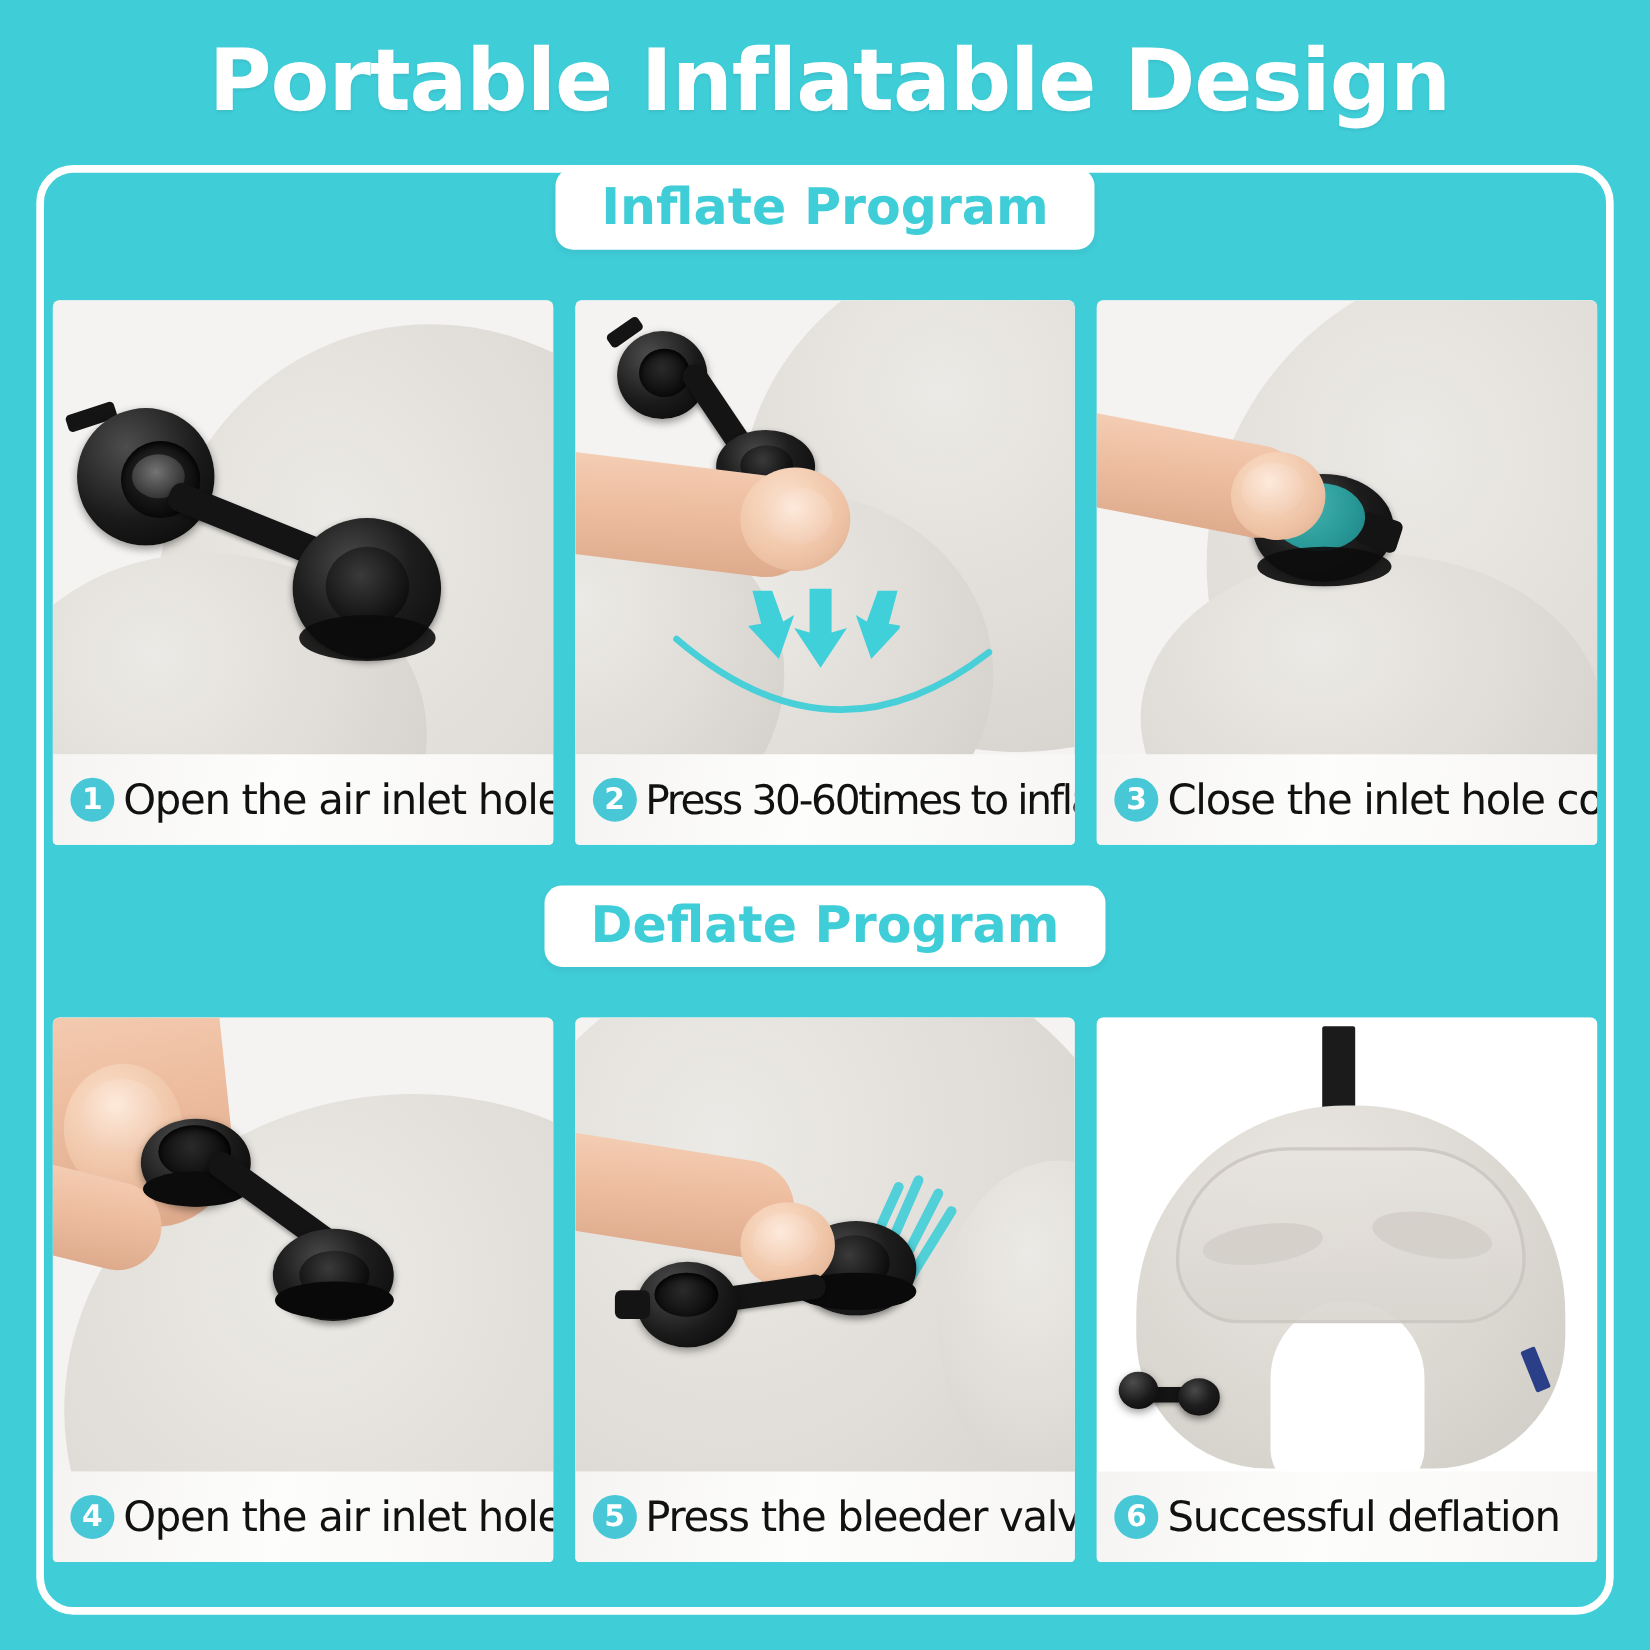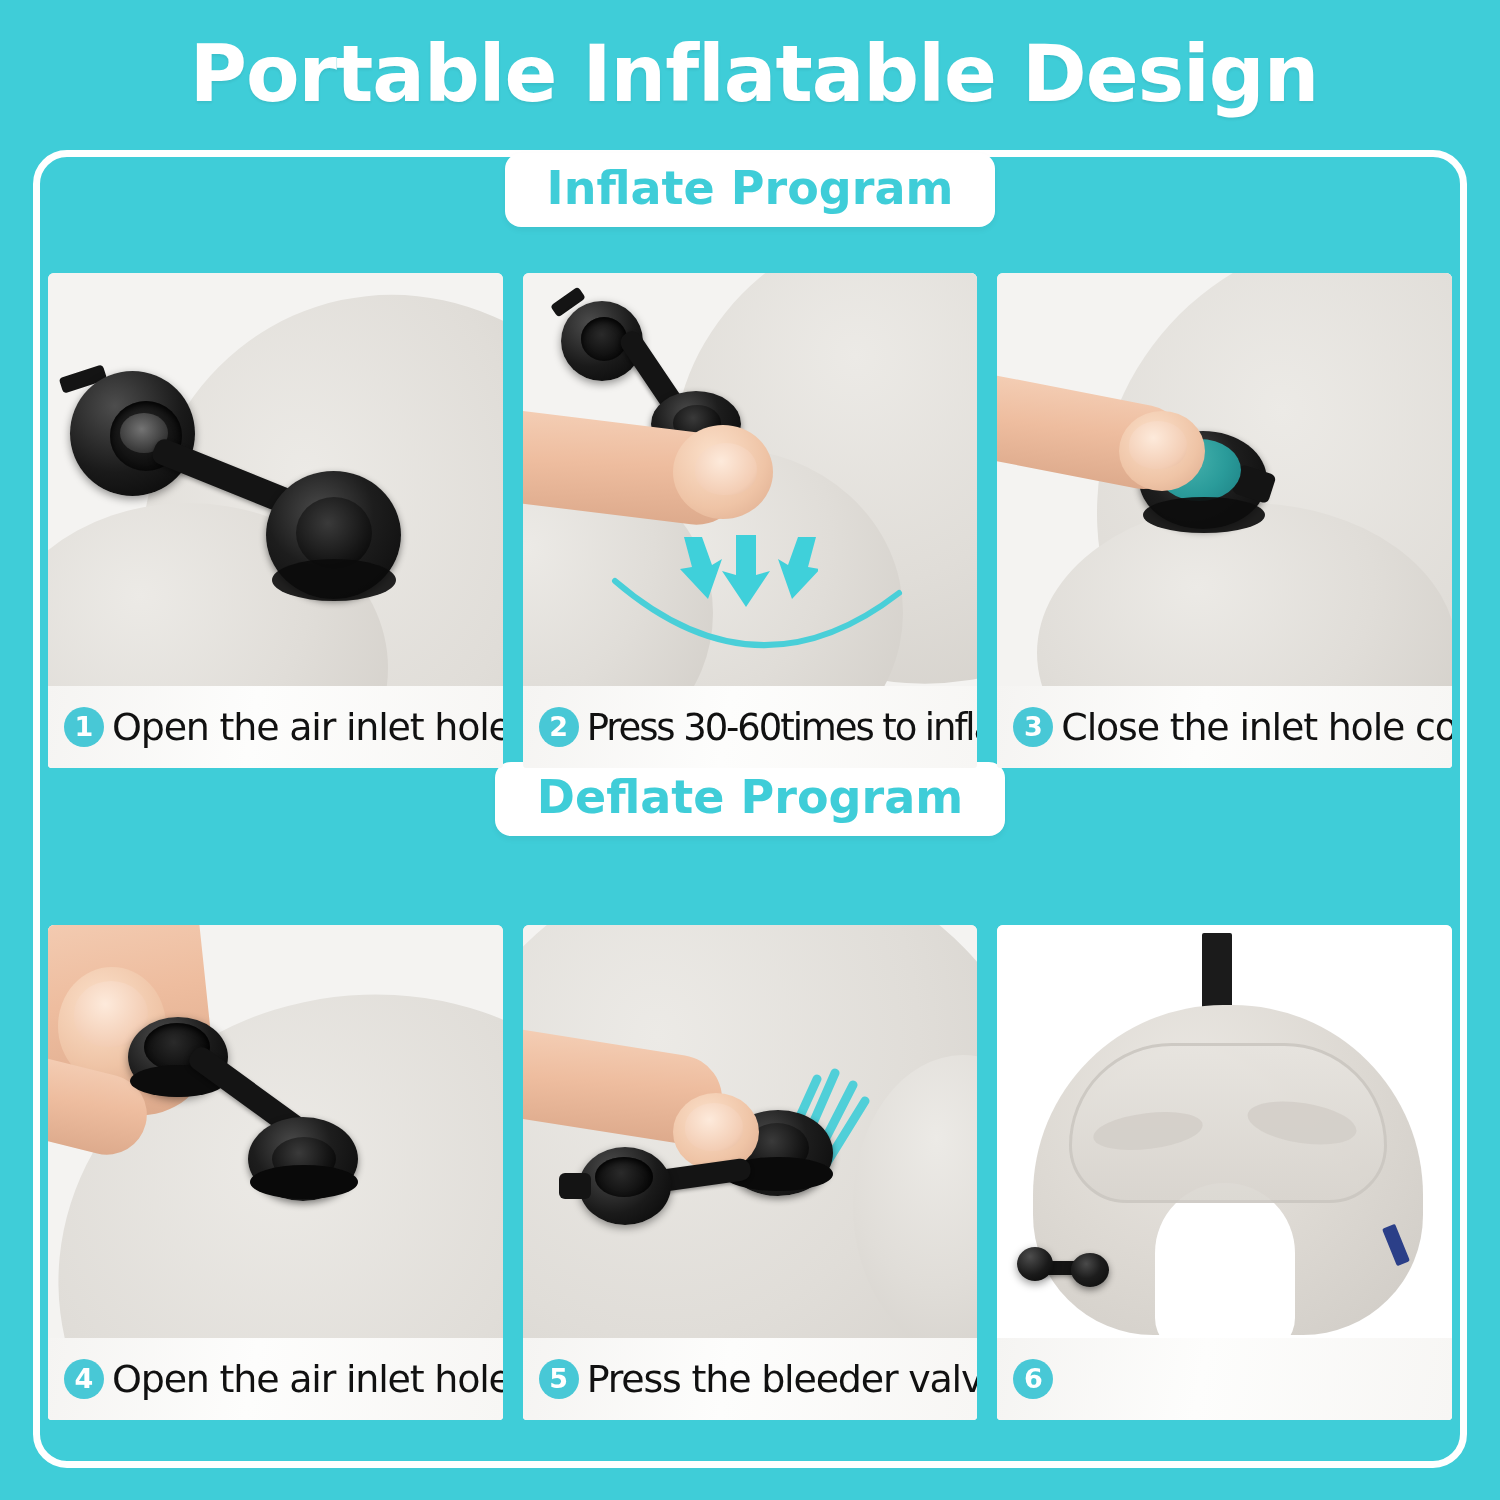--- a/index.html
+++ b/index.html
@@ -45,21 +45,21 @@
     background: transparent;
   }
 
   
   .section {
     position: absolute;
     left: 0;
     width: 100%;
   }
   .section-inflate { top: 153px; }
-  .section-deflate { top: 762px; }
+  .section-deflate { top: 805px; }
 
   .section-header {
     width: 100%;
     display: flex;
     justify-content: center;
     height: 92px;
     align-items: flex-start;
   }
 
   .section-pill {
@@ -421,16 +421,17 @@
       <div class="valve-strap" style="left:40px; top:336px; width:54px; height:14px;"></div>
       <div class="valve-cap" style="left:20px; top:322px; width:36px; height:34px;"></div>
       <div class="valve-ring" style="left:74px; top:328px; width:38px; height:34px;"></div>
 
       <div class="brand-tag" style="left:392px; top:300px; width:14px; height:40px;"></div>
     </div>
 
     <div class="caption">
       <div class="caption-bg-tint"></div>
       <div class="badge">6</div>
+      <div class="caption-text">Successful deflation</div>
     </div>
   </div>
 
 </div>
 
 </body></html>

